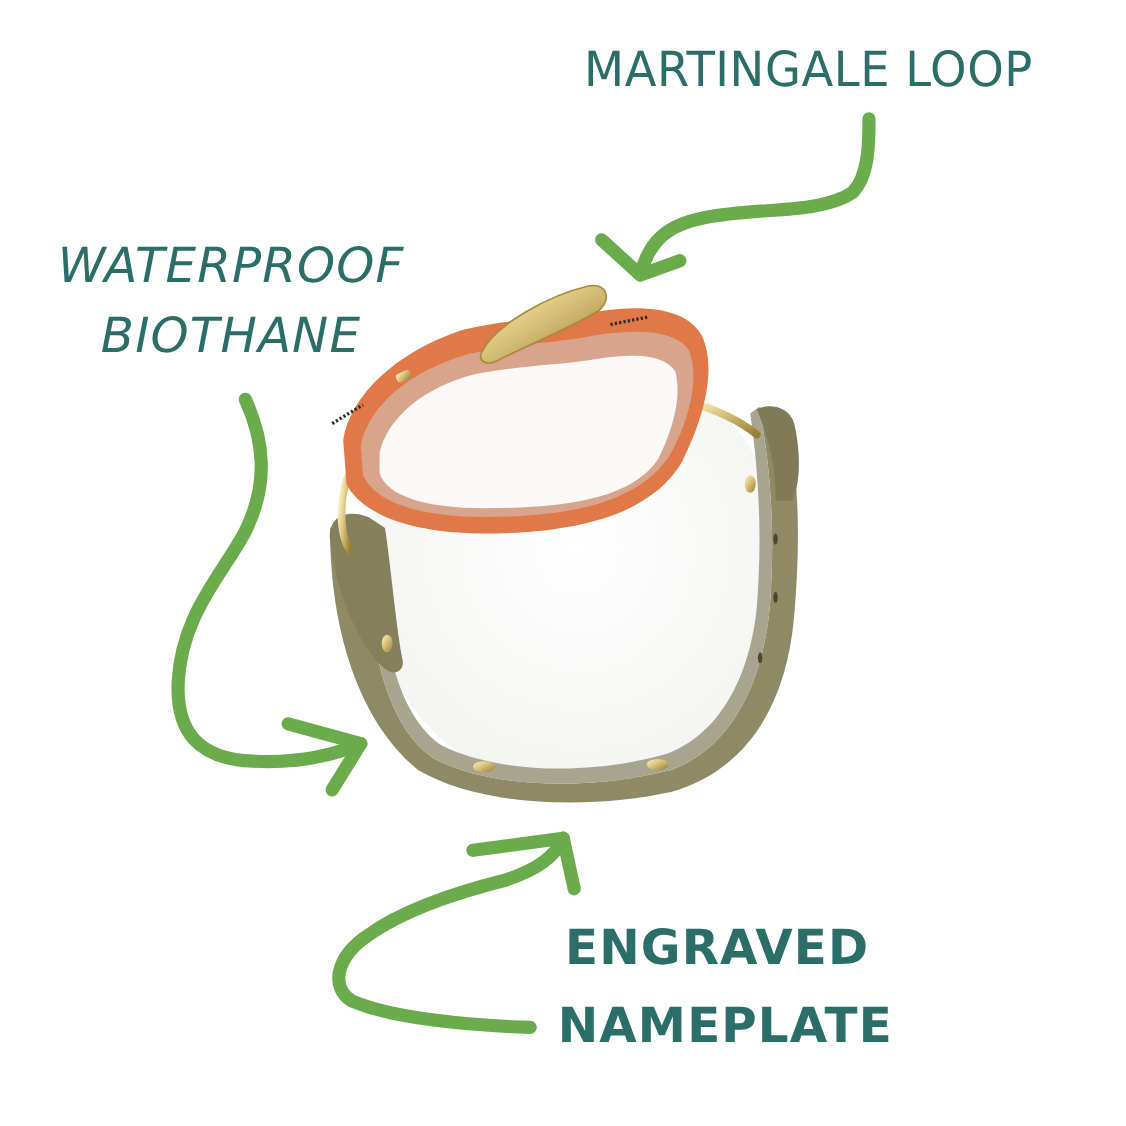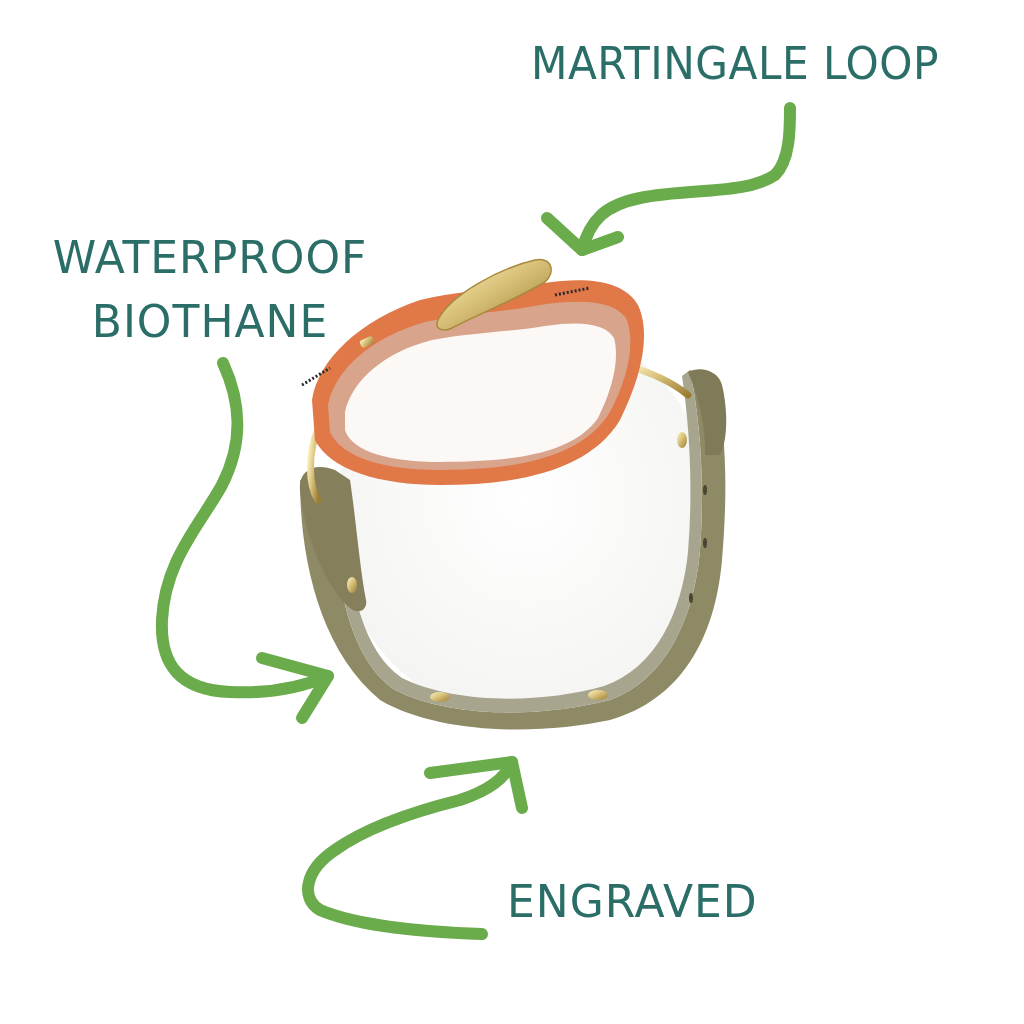--- a/index.html
+++ b/index.html
@@ -8,23 +8,23 @@
     position: absolute;
     font-family: "DejaVu Sans", sans-serif;
     font-weight: normal;
     color: #2b6e68;
     letter-spacing: 1px;
     white-space: nowrap;
     line-height: 1;
   }
   .label .line { display: block; }
   #lbl-martingale { left: 531px; top: 42px; font-size: 44px; letter-spacing: 0.5px; transform: scaleX(0.96); transform-origin: left top; }
-  #lbl-biothane { left: 40px; top: 236px; font-size: 44px; text-align: center; width: 340px; }
+  #lbl-biothane { left: 40px; top: 220px; font-size: 44px; text-align: center; width: 340px; font-style: italic; }
   #lbl-biothane .line + .line { margin-top: 20px; }
-  #lbl-nameplate { left: 507px; top: 880px; font-size: 44px; width: 290px; }
+  #lbl-nameplate { left: 507px; top: 840px; font-size: 44px; text-align: center; width: 290px; font-weight: bold; }
   #lbl-nameplate .line + .line { margin-top: 27px; }
   svg.canvas { position: absolute; left: 0; top: 0; }
 </style>
 </head>
 <body>
 
 <svg class="canvas" width="1024" height="1024" viewBox="0 0 1024 1024">
   <defs>
     <radialGradient id="bgGlow" cx="0.5" cy="0.45" r="0.55">
       <stop offset="0" stop-color="#ffffff"></stop>
@@ -98,13 +98,14 @@
   <span class="line">MARTINGALE LOOP</span>
 </div>
 
 <div class="label" id="lbl-biothane">
   <span class="line">WATERPROOF</span>
   <span class="line">BIOTHANE</span>
 </div>
 
 <div class="label" id="lbl-nameplate">
   <span class="line">ENGRAVED</span>
+  <span class="line">NAMEPLATE</span>
 </div>
 
 </body></html>

